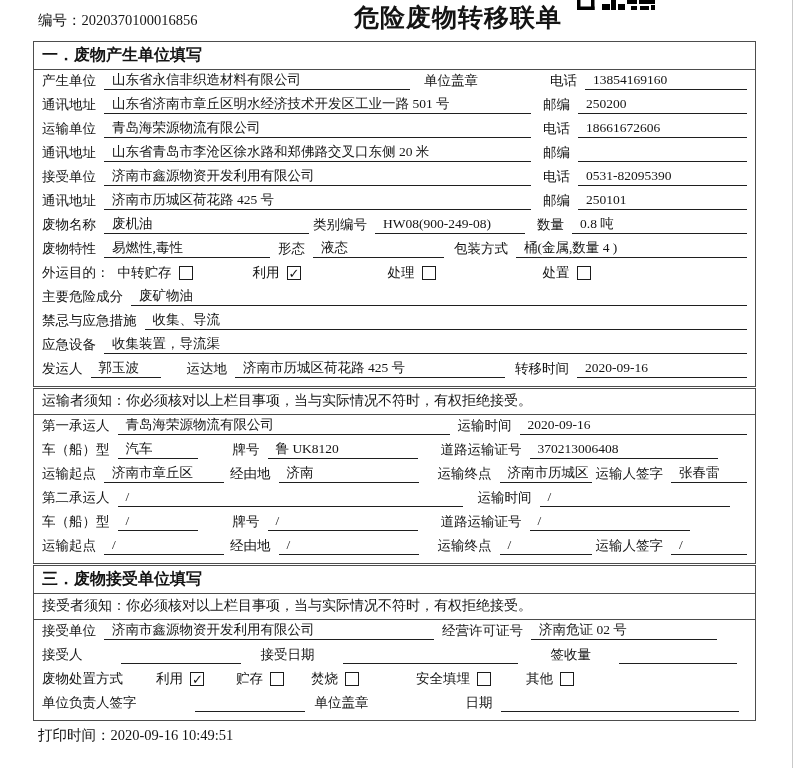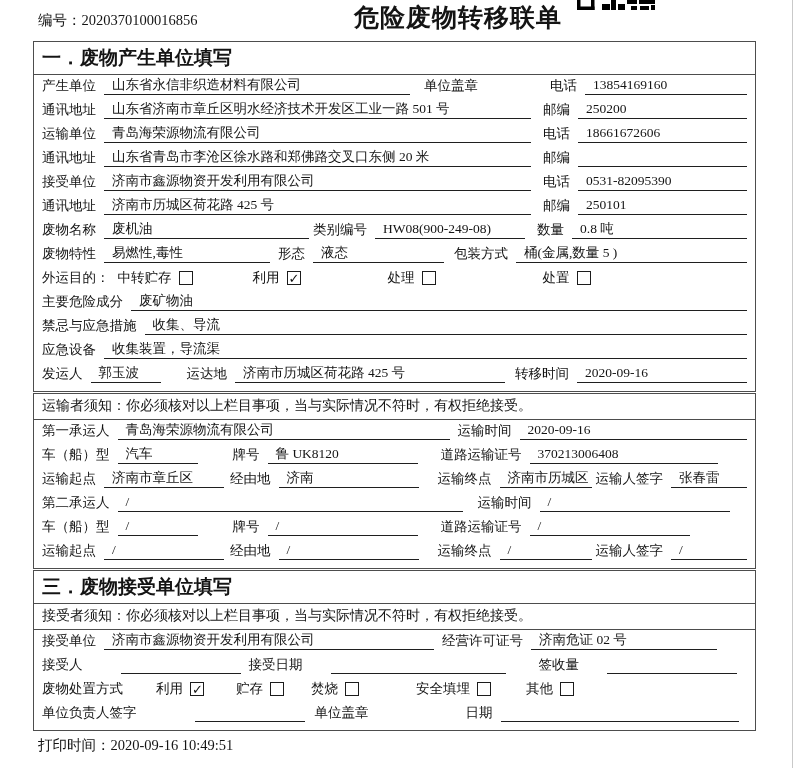--- a/index.html
+++ b/index.html
@@ -7,21 +7,21 @@
         font-family:"Liberation Serif","DejaVu Serif",serif;color:#141414;}
   .page-edge{position:absolute;right:3px;top:0;bottom:0;width:1px;background:#c9c9c9;}
   .topbar{position:relative;height:41px;}
   .docno{position:absolute;left:38px;top:11px;font-size:14.5px;white-space:nowrap;}
   .title{position:absolute;left:158px;top:1px;width:600px;text-align:center;
          font-size:25px;font-weight:bold;letter-spacing:1px;}
   .qr{position:absolute;left:577px;top:0;line-height:0;}
   .form{margin-left:33px;width:723px;box-sizing:border-box;}
   .box{border:1.6px solid #4d4d4d;background:#fff;box-sizing:border-box;}
   .box + .box{margin-top:1px;}
-  .bhead{font-weight:bold;font-size:19px;padding:3px 8px 3px;border-bottom:1.6px solid #4d4d4d;}
+  .bhead{font-weight:bold;font-size:16px;padding:3px 8px 3px;border-bottom:1.6px solid #4d4d4d;}
   .notice{font-size:14px;padding:3px 8px 4px;border-bottom:1.6px solid #4d4d4d;white-space:nowrap;}
   .rows{padding:1px 8px 3px;}
   .row{display:flex;align-items:flex-start;height:24px;padding-bottom:2px;
        font-size:13.5px;white-space:nowrap;box-sizing:border-box;}
   .lbl{flex:none;margin-right:8px;line-height:19px;}
   .val{flex:none;box-sizing:border-box;border-bottom:1px solid #1f1f1f;
        padding:0 2px 0 8px;height:19px;line-height:18px;overflow:hidden;}
   .grow{flex:1 1 auto;}
   .opt{display:flex;align-items:center;flex:none;line-height:19px;}
   .olbl{margin-right:7px;}
@@ -107,21 +107,21 @@
           <span class="val" style="width:150px">HW08(900-249-08)</span>
           <span class="lbl" style="margin-left:12px">数量</span>
           <span class="val grow">0.8 吨</span>
         </div>
         <div class="row">
           <span class="lbl">废物特性</span>
           <span class="val" style="width:166px">易燃性,毒性</span>
           <span class="lbl" style="margin-left:8px">形态</span>
           <span class="val" style="width:131px">液态</span>
           <span class="lbl" style="margin-left:10px">包装方式</span>
-          <span class="val grow">桶(金属,数量 5 )</span>
+          <span class="val grow">桶(金属,数量 4 )</span>
         </div>
         <div class="row cbrow">
           <span class="lbl">外运目的：</span>
           <span class="opt" style="width:135px">
             <span class="olbl">中转贮存</span>
             <span class="cb"></span>
           </span>
           <span class="opt" style="width:135px">
             <span class="olbl">利用</span>
             <span class="cb checked"></span>
@@ -218,21 +218,21 @@
       <div class="rows">
         <div class="row">
           <span class="lbl">接受单位</span>
           <span class="val" style="width:330px">济南市鑫源物资开发利用有限公司</span>
           <span class="lbl" style="margin-left:8px">经营许可证号</span>
           <span class="val grow" style="margin-right:30px">济南危证 02 号</span>
         </div>
         <div class="row">
           <span class="lbl">接受人</span>
           <span class="val" style="width:120px;margin-left:30px"></span>
-          <span class="lbl" style="margin-left:8px">接受日期</span>
+          <span class="lbl" style="margin-left:20px">接受日期</span>
           <span class="val" style="width:175px;margin-left:20px"></span>
           <span class="lbl" style="margin-left:33px">签收量</span>
           <span class="val grow" style="margin-left:20px;margin-right:10px"></span>
         </div>
         <div class="row cbrow">
           <span class="lbl">废物处置方式</span>
           <span class="opt" style="width:80px;margin-left:25px">
             <span class="olbl">利用</span>
             <span class="cb checked"></span>
           </span>

